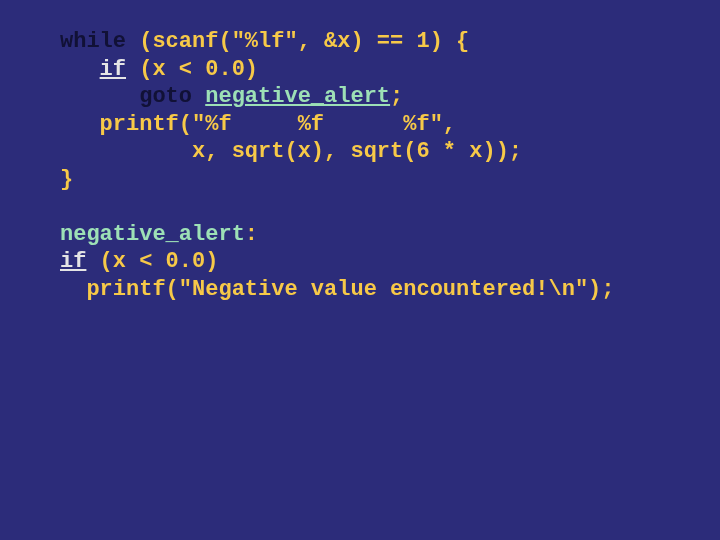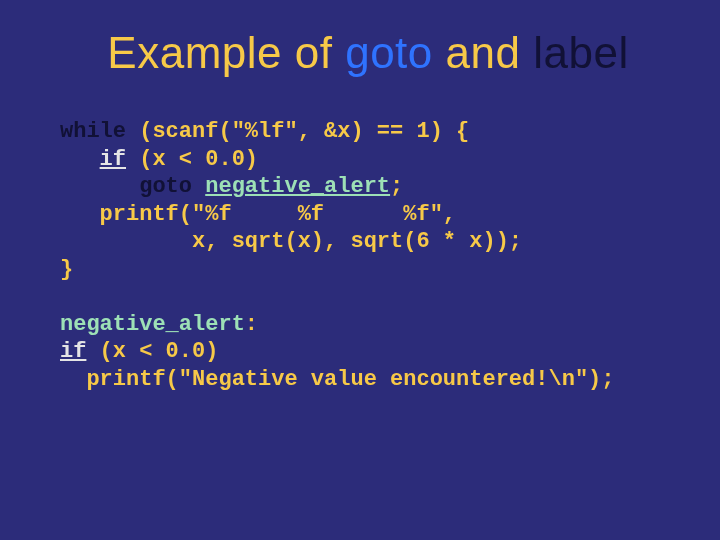--- a/index.html
+++ b/index.html
@@ -46,27 +46,20 @@
   .code .kw-if     { color: #e5e5e5; text-decoration: underline; }
   .code .kw-goto   { color: #111136; }
   .code .label     { color: #9de0b6; text-decoration: underline; }
   .code .label2    { color: #9de0b6; }
 </style>
 </head>
 <body>
 
 <div class="slide">
 
-  <h1 class="title">
-    <span class="w-example">Example</span>
-    <span class="w-of">of</span>
-    <span class="w-goto">goto</span>
-    <span class="w-and">and</span>
-    <span class="w-label">label</span>
-  </h1>
 
   <div class="code"><span class="kw-while">while</span><span> (scanf("%lf", &amp;x) == 1) {</span>
 <span>   </span><span class="kw-if">if</span><span> (x &lt; 0.0)</span>
 <span>      </span><span class="kw-goto">goto</span><span> </span><span class="label">negative_alert</span><span>;</span>
 <span>   printf("%f     %f      %f",</span>
 <span>          x, sqrt(x), sqrt(6 * x));</span>
 <span>}</span>
 <span></span>
 <span class="label2">negative_alert</span><span>:</span>
 <span class="kw-if">if</span><span> (x &lt; 0.0)</span>

